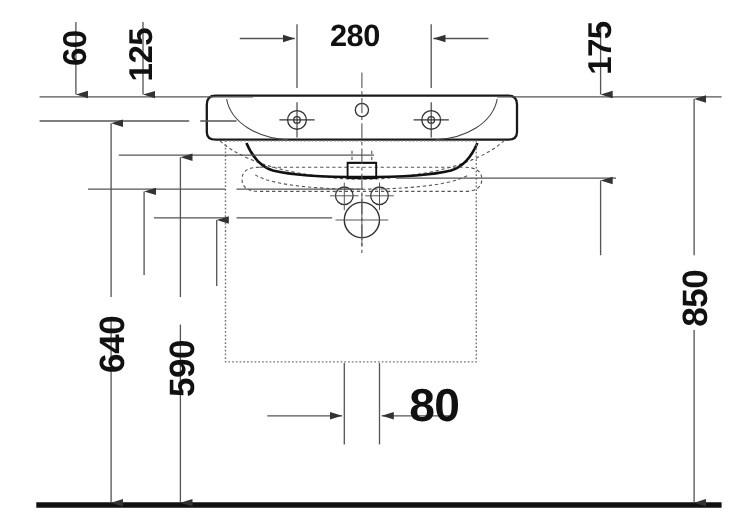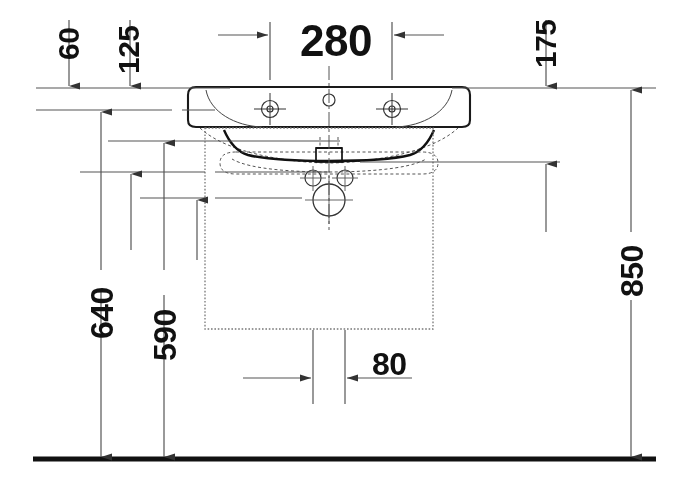--- a/index.html
+++ b/index.html
@@ -203,25 +203,25 @@
       <line x1="631" y1="90" x2="631" y2="232" stroke="#555" stroke-width="1.2" marker-start="url(#arrUp)"></line>
       <line x1="631" y1="300" x2="631" y2="457" stroke="#555" stroke-width="1.2" marker-end="url(#arrDown)"></line>
     </g>
 
   </svg>
 
   <div class="dim-label vert" style="left:54px; top:60px; font-size:30px;">60</div>
 
   <div class="dim-label vert" style="left:114px; top:74px; font-size:30px;">125</div>
 
-  <div class="dim-label" style="left:300px; top:19px; font-size:44px;">280</div>
+  <div class="dim-label" style="left:300px; top:19px; font-size:28px;">280</div>
 
   <div class="dim-label vert" style="left:531px; top:68px; font-size:30px;">175</div>
 
   <div class="dim-label vert" style="left:86px; top:339px; font-size:32px;">640</div>
 
   <div class="dim-label vert" style="left:149px; top:361px; font-size:32px;">590</div>
 
-  <div class="dim-label" style="left:372px; top:348px; font-size:32px;">80</div>
+  <div class="dim-label" style="left:372px; top:348px; font-size:42px;">80</div>
 
   <div class="dim-label vert" style="left:616px; top:297px; font-size:32px;">850</div>
 
 </div>
 
 </body></html>

